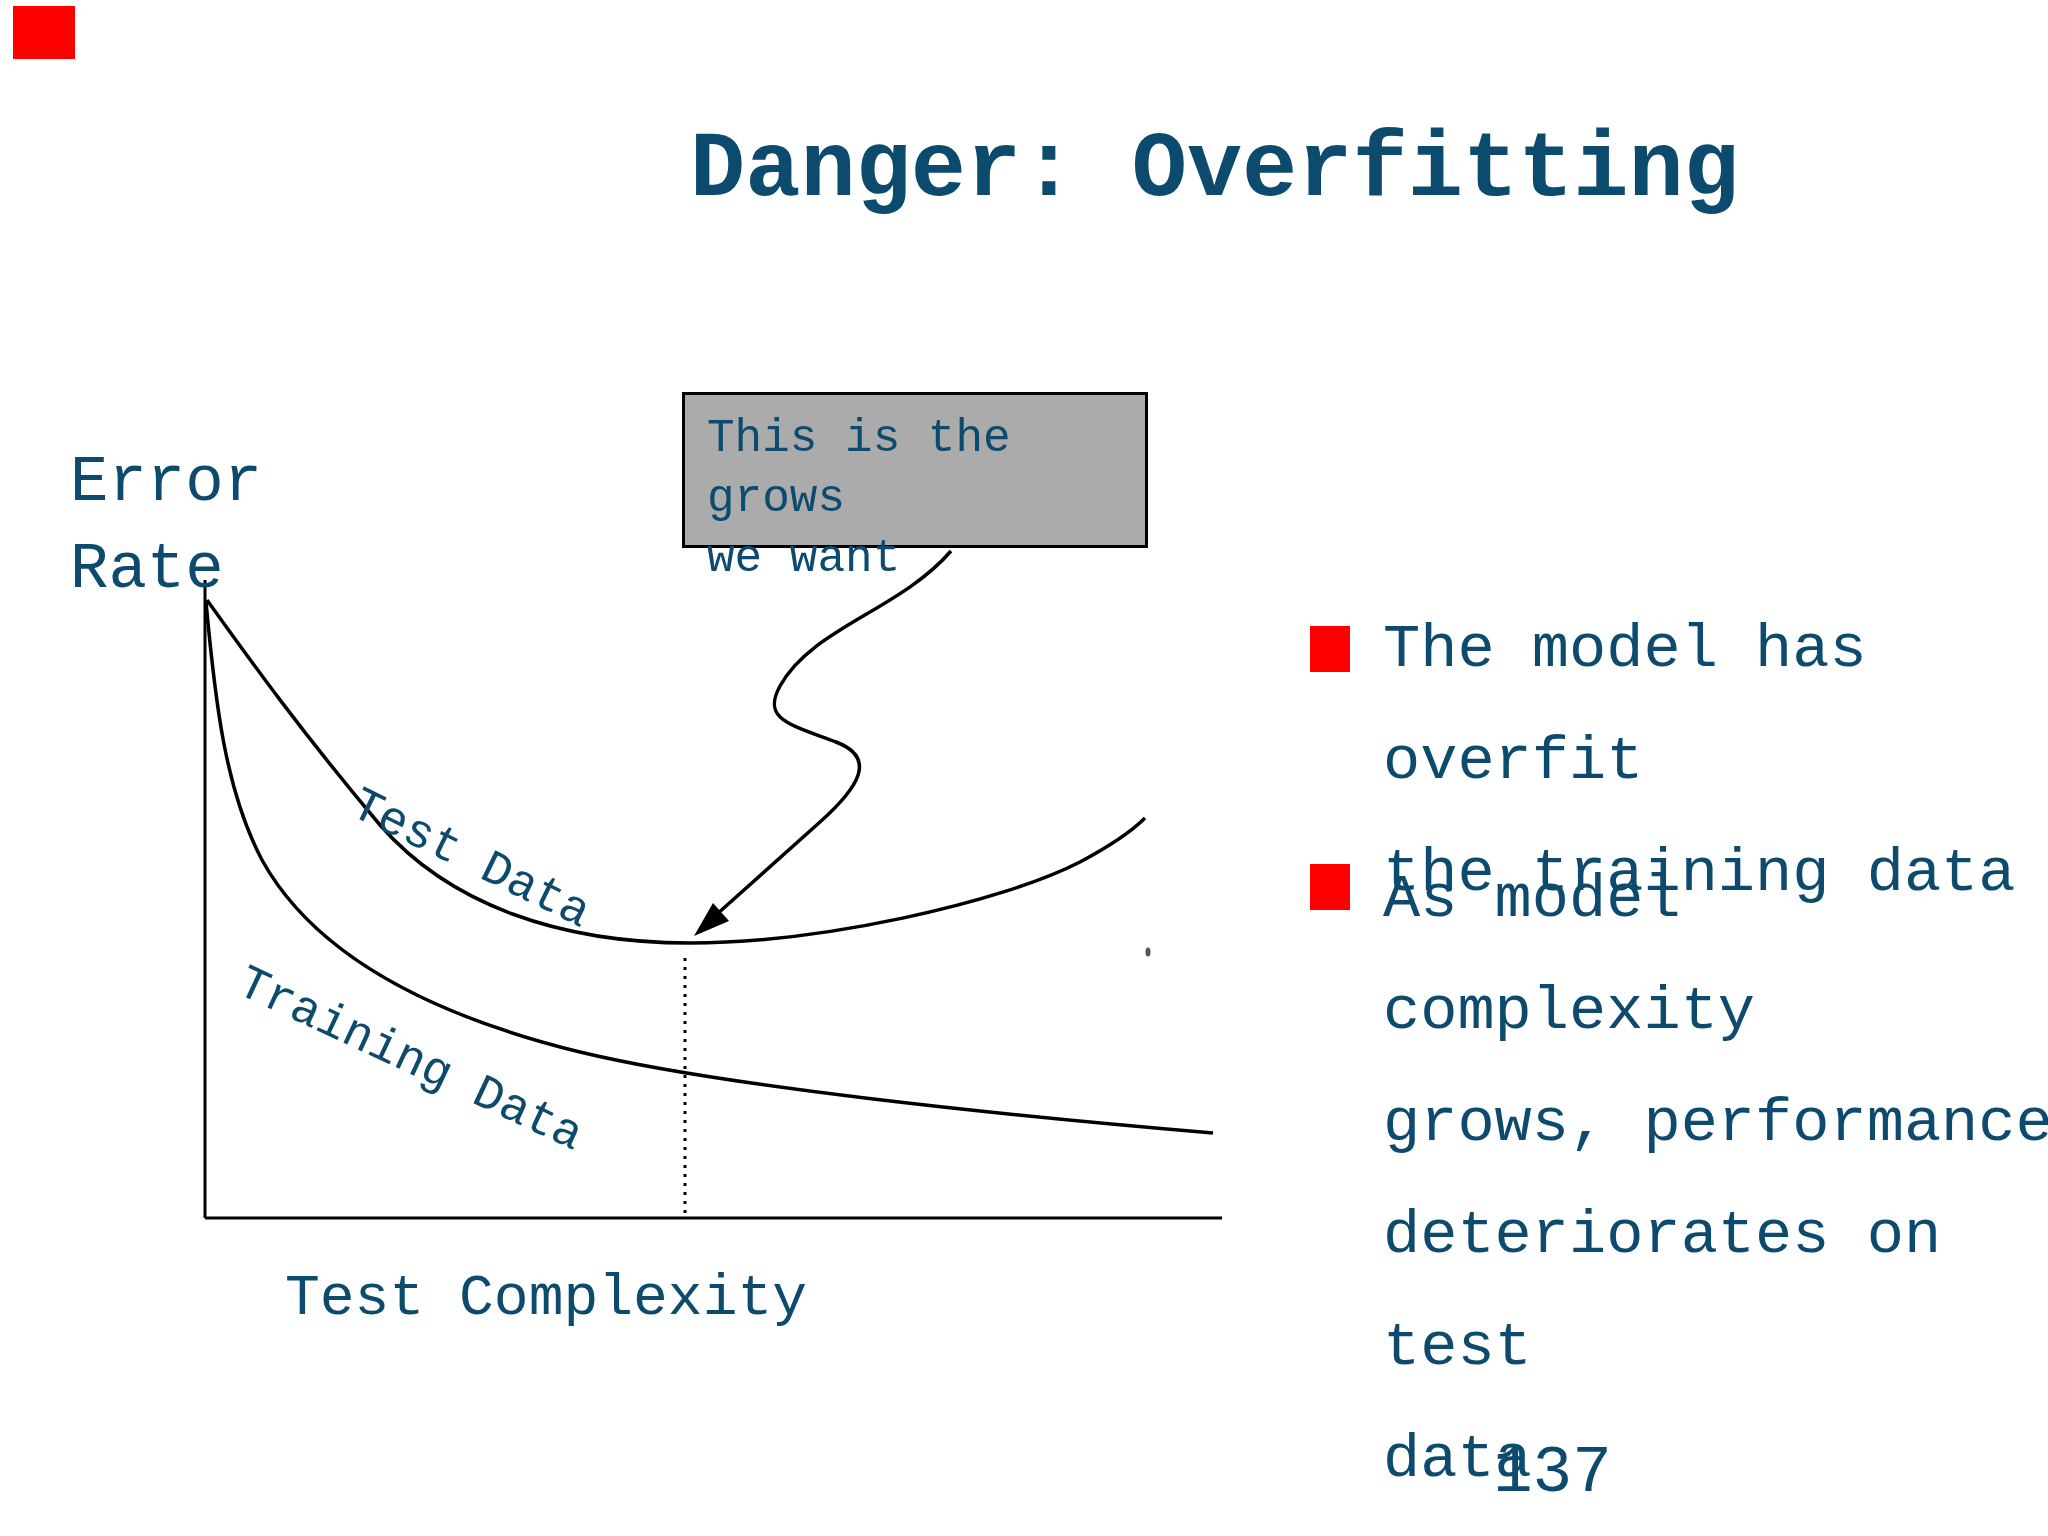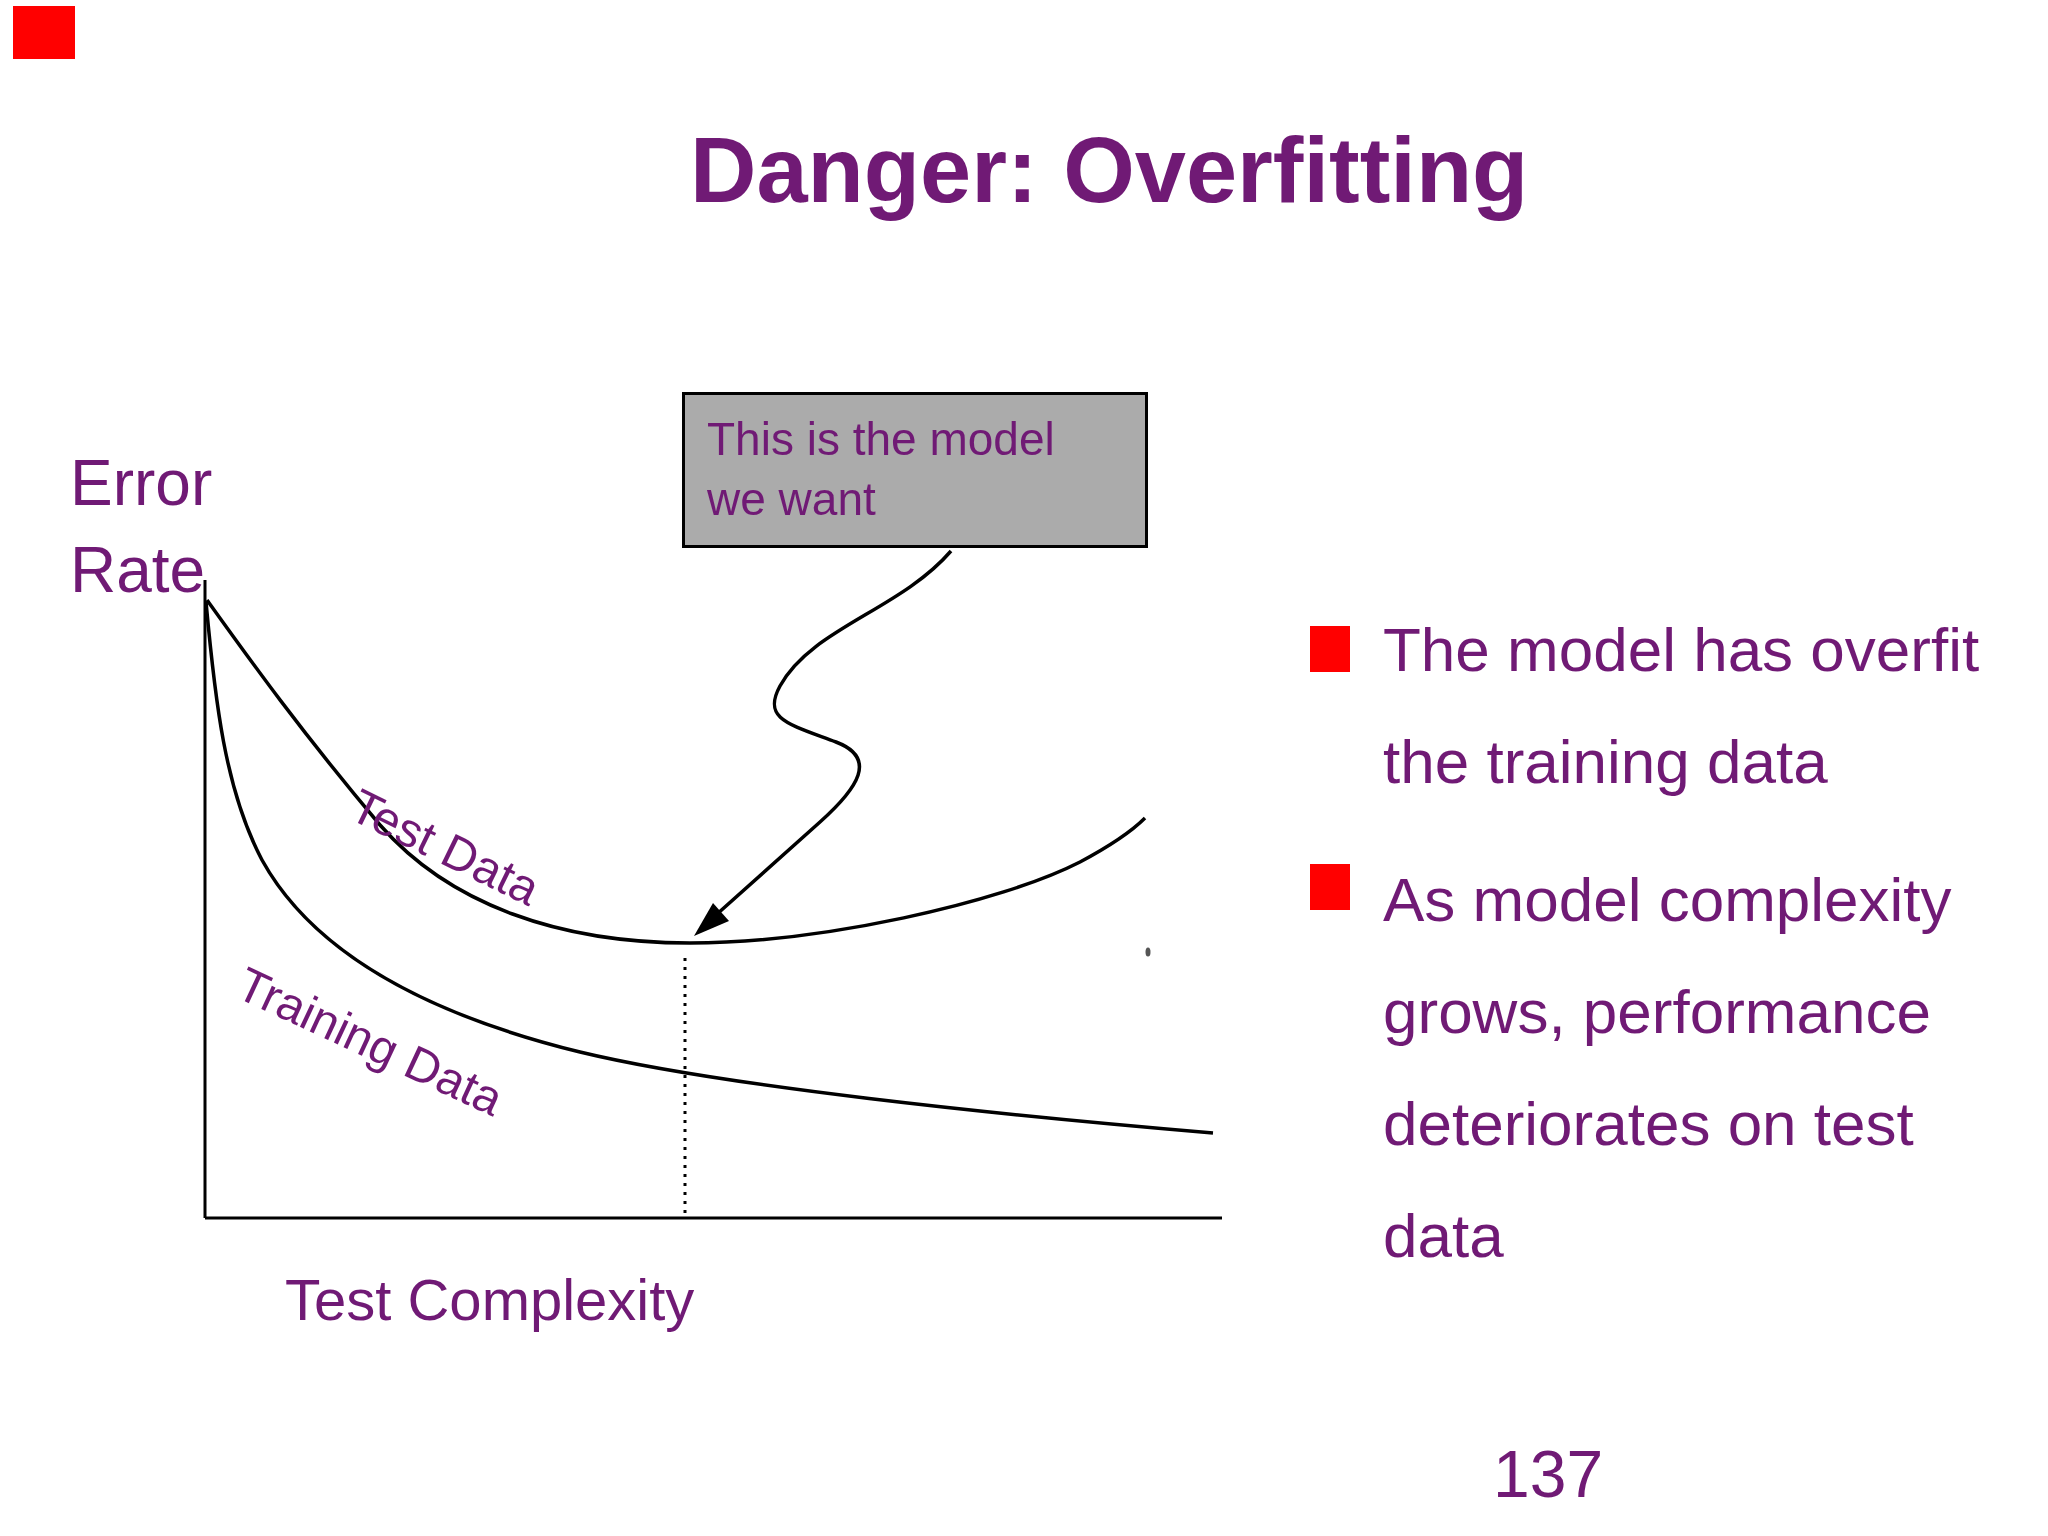--- a/index.html
+++ b/index.html
@@ -1,21 +1,21 @@
 <!DOCTYPE html>
 <html><head>
 <meta charset="utf-8">
 <style>
   html,body{margin:0;padding:0;background:#fff;}
   .slide{
     position:relative;
     width:2048px;height:1536px;
     background:#ffffff;
-    font-family:Liberation Sans, sans-serif;
-    color:#701a75;
+    font-family:Liberation Mono, monospace;
+    color:#0c4a6e;
     overflow:hidden;
   }
   .abs{position:absolute;}
   .corner-red{
     left:13px;top:6px;width:62px;height:53px;
     background:#ff0000;
   }
   .title{
     left:690px;top:118px;
     font-size:92px;font-weight:bold;
@@ -92,21 +92,21 @@
 
   <div class="abs y-axis-label">Error
 Rate</div>
 
   <div class="abs x-axis-label">Test Complexity</div>
 
   <div class="abs curve-label test-label">Test Data</div>
 
   <div class="abs curve-label training-label">Training Data</div>
 
-  <div class="abs callout">This is the model
+  <div class="abs callout">This is the grows
 we want</div>
 
   <div class="abs bullet-marker b1"></div>
   <div class="abs bullet-text b1">The model has overfit
  the training data</div>
 
   <div class="abs bullet-marker b2"></div>
   <div class="abs bullet-text b2">As model complexity
 grows, performance
 deteriorates on test

